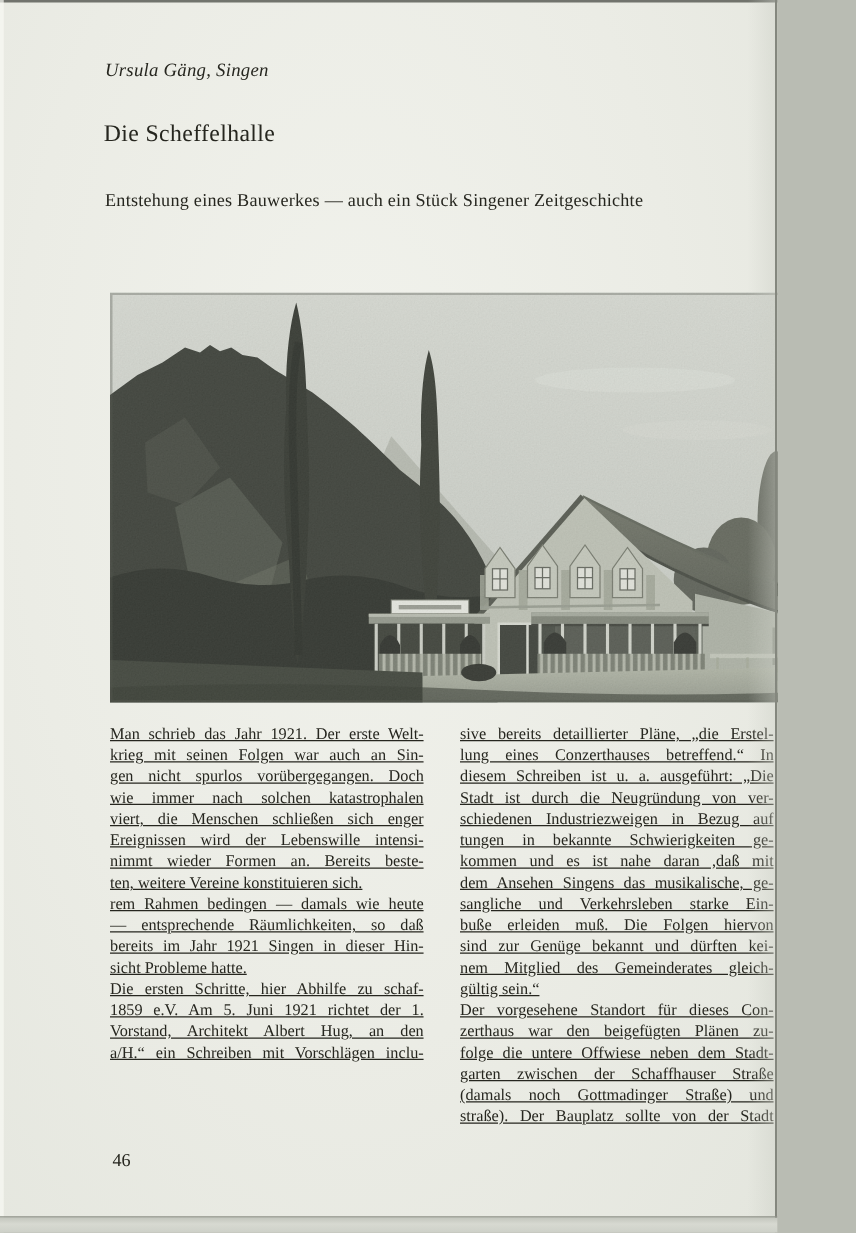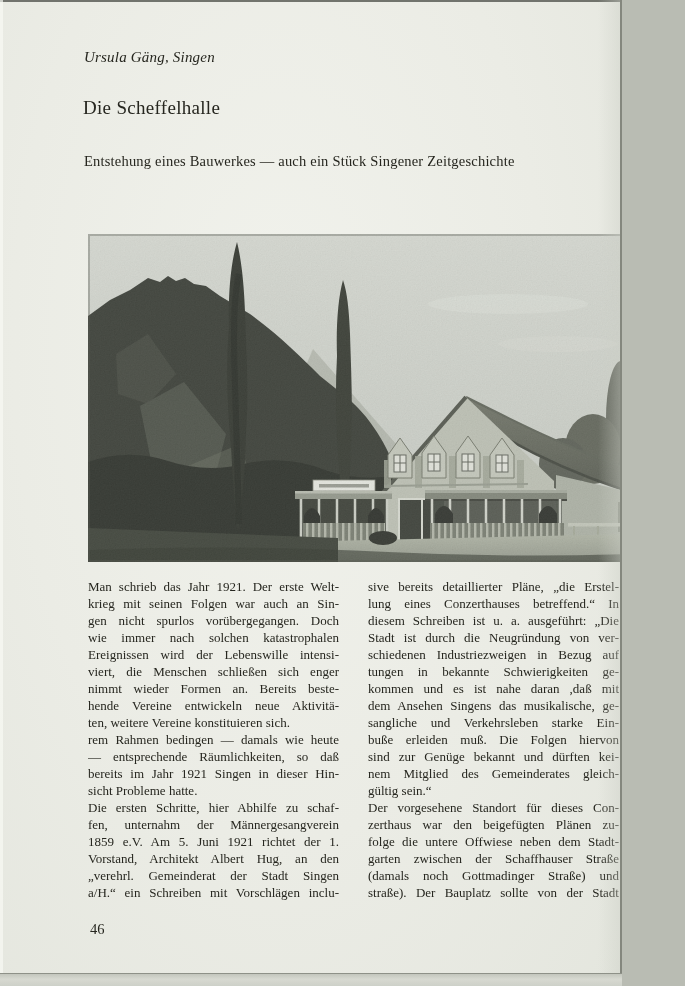--- a/index.html
+++ b/index.html
@@ -15,21 +15,21 @@
   .edge-right-shadow{position:absolute;top:0;right:2px;width:22px;height:100%;
     background:linear-gradient(to left,#ccCFc6,rgba(204,207,198,0));opacity:.45;}
   .edge-bottom{position:absolute;left:0;top:973px;right:0;height:13px;
     border-top:1px solid #8e9188;
     background:linear-gradient(#c3c6bd,#d7d9d1 40%,#ccCFc7);}
   .author{position:absolute;left:84px;top:49px;font-style:italic;font-size:15px;letter-spacing:.2px;}
   .title{position:absolute;left:83px;top:97px;font-size:19px;letter-spacing:.3px;}
   .subtitle{position:absolute;left:84px;top:133px;font-size:14.5px;letter-spacing:.2px;margin-top:20px;}
   .photo{position:absolute;left:88px;top:234px;width:542px;height:328px;}
   .photo svg{display:block;}
-  .columns{position:absolute;left:88px;top:578px;width:531px;display:flex;gap:29px;}
+  .columns{position:absolute;left:88px;top:578px;width:531px;display:flex;gap:29px;text-decoration:underline;}
   .col{width:257px;font-size:13px;line-height:17px;}
   .line{white-space:nowrap;overflow:hidden;text-align:justify;text-align-last:justify;text-justify:inter-word;height:17px;}
   .line.no-just{text-align-last:left;}
   .pagenum{position:absolute;left:90px;top:921px;font-size:14.5px;}
 </style>
 </head>
 <body>
 
 <div class="scan">
 
@@ -187,34 +187,31 @@
       <rect x="1" y="1" width="540" height="326" fill="none" stroke="#5a5d54" stroke-opacity="0.35" stroke-width="2"></rect>
     </svg>
   </figure>
 
   <div class="columns">
     <div class="col">
         <div class="line">Man schrieb das Jahr 1921. Der erste Welt-</div>
         <div class="line">krieg mit seinen Folgen war auch an Sin-</div>
         <div class="line">gen nicht spurlos vorübergegangen. Doch</div>
         <div class="line">wie immer nach solchen katastrophalen</div>
+        <div class="line">viert, die Menschen schließen sich enger</div>
         <div class="line">Ereignissen wird der Lebenswille intensi-</div>
-        <div class="line">viert, die Menschen schließen sich enger</div>
         <div class="line">nimmt wieder Formen an. Bereits beste-</div>
-        <div class="line">hende Vereine entwickeln neue Aktivitä-</div>
         <div class="line no-just">ten, weitere Vereine konstituieren sich.</div>
         <div class="line">rem Rahmen bedingen — damals wie heute</div>
         <div class="line">— entsprechende Räumlichkeiten, so daß</div>
         <div class="line">bereits im Jahr 1921 Singen in dieser Hin-</div>
         <div class="line no-just">sicht Probleme hatte.</div>
         <div class="line">Die ersten Schritte, hier Abhilfe zu schaf-</div>
-        <div class="line">fen, unternahm der Männergesangverein</div>
         <div class="line">1859 e.V. Am 5. Juni 1921 richtet der 1.</div>
         <div class="line">Vorstand, Architekt Albert Hug, an den</div>
-        <div class="line">„verehrl. Gemeinderat der Stadt Singen</div>
         <div class="line">a/H.“ ein Schreiben mit Vorschlägen inclu-</div>
       </div>
     <div class="col">
         <div class="line">sive bereits detaillierter Pläne, „die Erstel-</div>
         <div class="line">lung eines Conzerthauses betreffend.“ In</div>
         <div class="line">diesem Schreiben ist u. a. ausgeführt: „Die</div>
         <div class="line">Stadt ist durch die Neugründung von ver-</div>
         <div class="line">schiedenen Industriezweigen in Bezug auf</div>
         <div class="line">tungen in bekannte Schwierigkeiten ge-</div>
         <div class="line">kommen und es ist nahe daran ,daß mit</div>

